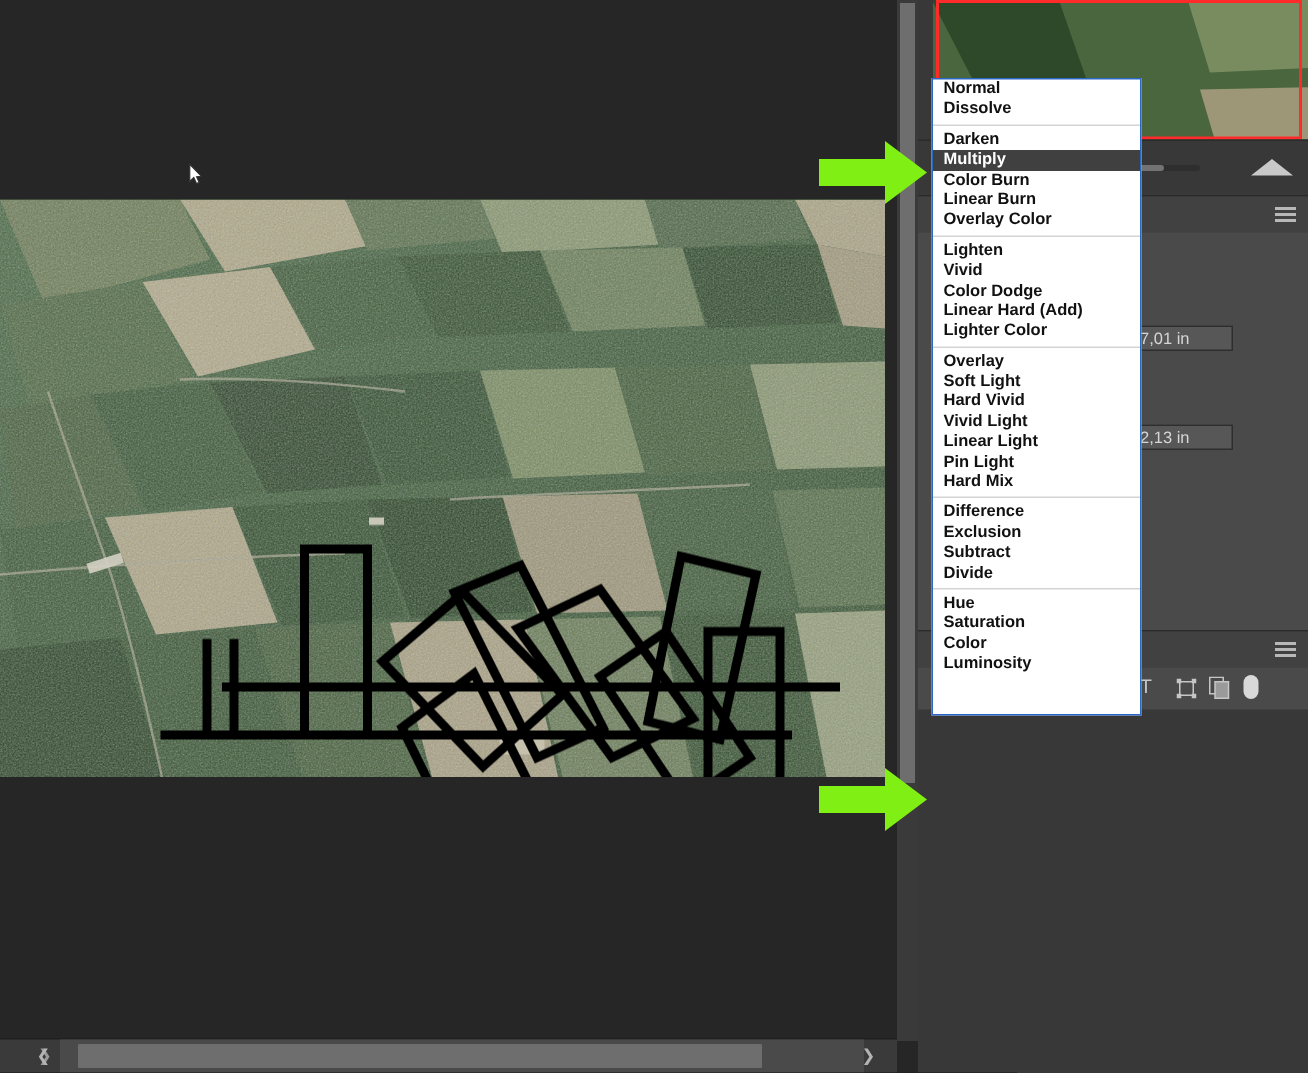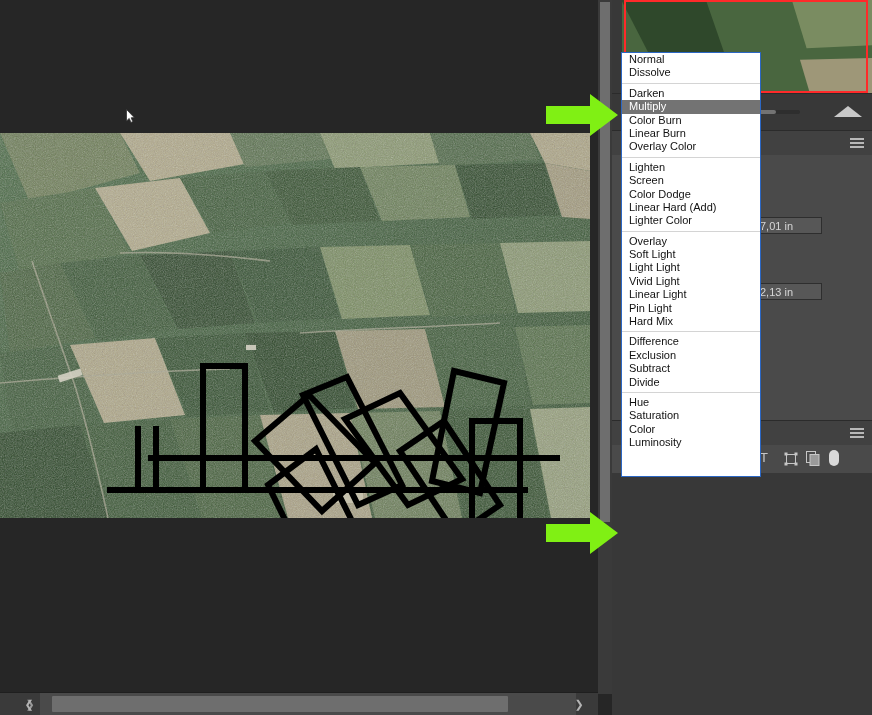--- a/index.html
+++ b/index.html
@@ -46,22 +46,22 @@
   .field.w{left:142px;top:62px;width:68px;}
   .field.h{left:142px;top:88px;width:68px;margin-top:40px;}
 
   
   .char-panel{position:absolute;left:0;top:420px;width:260px;height:52px;background:#383838;border-top:1px solid #2b2b2b;}
   .char-body{position:absolute;left:0;top:24px;width:260px;height:28px;background:#4a4a4a;}
   .char-ico{position:absolute;top:5px;color:#c6c6c6;font-size:13px;}
 
   
   .dd{position:absolute;left:621px;top:52px;width:140px;height:425px;background:#fff;border:1px solid #2b67c4;box-sizing:border-box;z-index:50;}
-  .dd-item{height:13.4px;line-height:13.4px;font-size:11px;color:#111;padding-left:7px;white-space:nowrap;}
-  .dd-item.sel{background:#737373;color:#fff;}
+  .dd-item{height:13.4px;line-height:13.4px;font-size:11px;color:#111;padding-left:7px;white-space:nowrap;font-weight:bold;}
+  .dd-item.sel{background:#404040;color:#fff;}
   .dd-sep{height:1px;background:#d4d4d4;margin:3px 0 3px 0;}
   .dd-cursor{position:absolute;left:126px;top:109px;width:9px;height:14px;z-index:60;}
 
   
   .arrow{position:absolute;z-index:70;}
   .arrow svg{display:block;}
 </style>
 </head>
 <body>
 
@@ -267,28 +267,28 @@
       <div class="dd-item">Normal</div>
       <div class="dd-item">Dissolve</div>
       <div class="dd-sep"></div>
       <div class="dd-item">Darken</div>
       <div class="dd-item sel">Multiply</div>
       <div class="dd-item">Color Burn</div>
       <div class="dd-item">Linear Burn</div>
       <div class="dd-item">Overlay Color</div>
       <div class="dd-sep"></div>
       <div class="dd-item">Lighten</div>
-      <div class="dd-item">Screen</div>
+      <div class="dd-item">Vivid</div>
       <div class="dd-item">Color Dodge</div>
       <div class="dd-item">Linear Hard (Add)</div>
       <div class="dd-item">Lighter Color</div>
       <div class="dd-sep"></div>
       <div class="dd-item">Overlay</div>
       <div class="dd-item">Soft Light</div>
-      <div class="dd-item">Light Light</div>
+      <div class="dd-item">Hard Vivid</div>
       <div class="dd-item">Vivid Light</div>
       <div class="dd-item">Linear Light</div>
       <div class="dd-item">Pin Light</div>
       <div class="dd-item">Hard Mix</div>
       <div class="dd-sep"></div>
       <div class="dd-item">Difference</div>
       <div class="dd-item">Exclusion</div>
       <div class="dd-item">Subtract</div>
       <div class="dd-item">Divide</div>
       <div class="dd-sep"></div>

